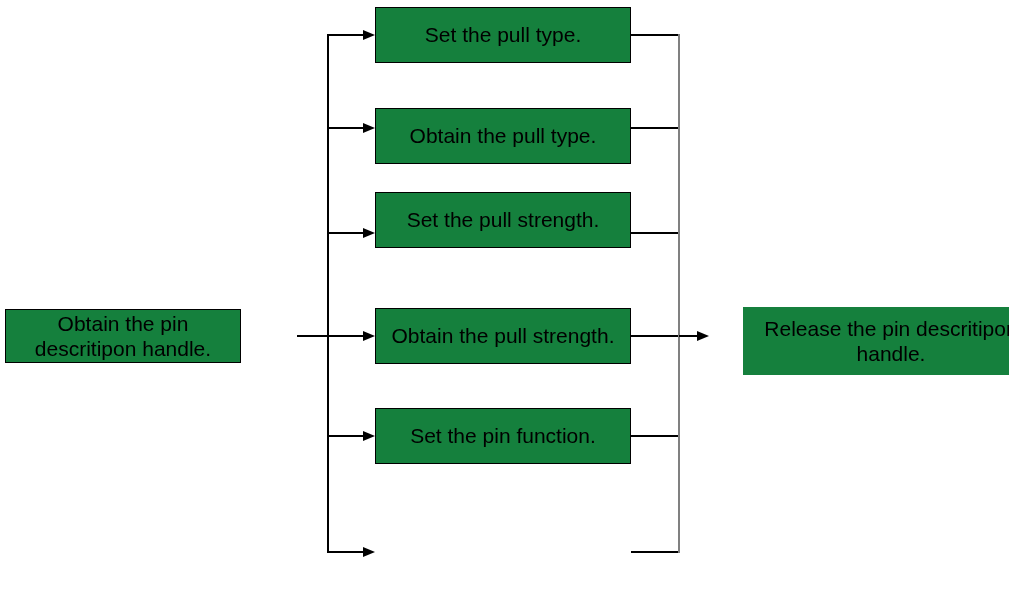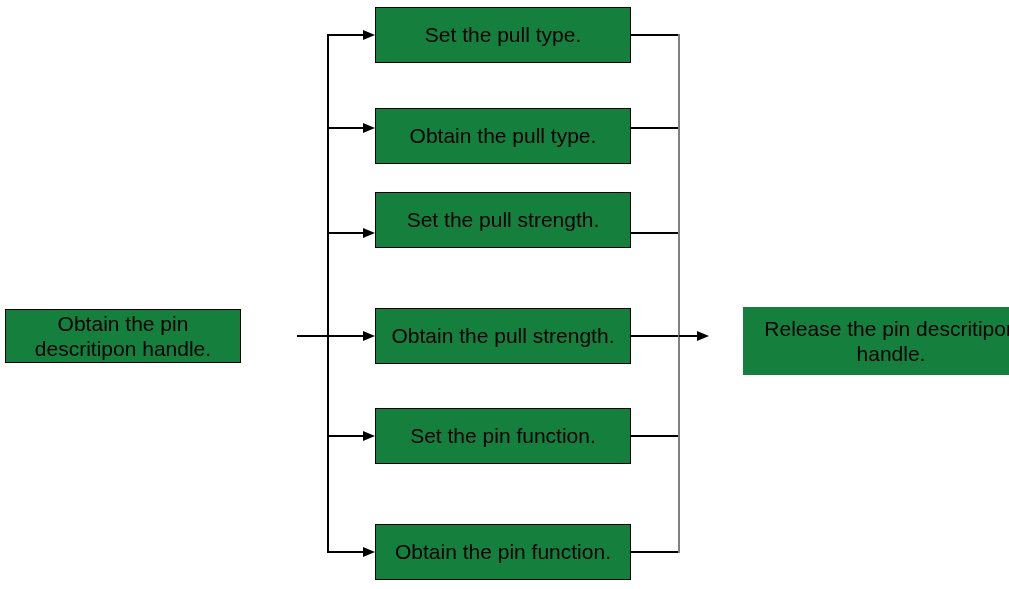--- a/index.html
+++ b/index.html
@@ -66,23 +66,20 @@
   </div>
   <div class="node bordered node-mid" style="top:192px">
     <span>Set the pull strength.</span>
   </div>
   <div class="node bordered node-mid" style="top:408px">
     <span>Set the pin function.</span>
   </div>
   <div class="node bordered node-mid" style="top:308px">
     <span>Obtain the pull strength.</span>
   </div>
-  <div class="node bordered node-mid" style="top:524px">
-    <span>Obtain the pin function.</span>
-  </div>
 
   <div class="node node-end">
     <span>Release the pin descritipon handle.</span>
   </div>
 
   <div class="line h-line" style="left:297px; top:335px; width:31px"></div>
 
   <div class="line v-line" style="left:327px; top:34px; height:519px"></div>
 
   <div class="line h-line" style="left:328px; top:34px;  width:36px"></div>

